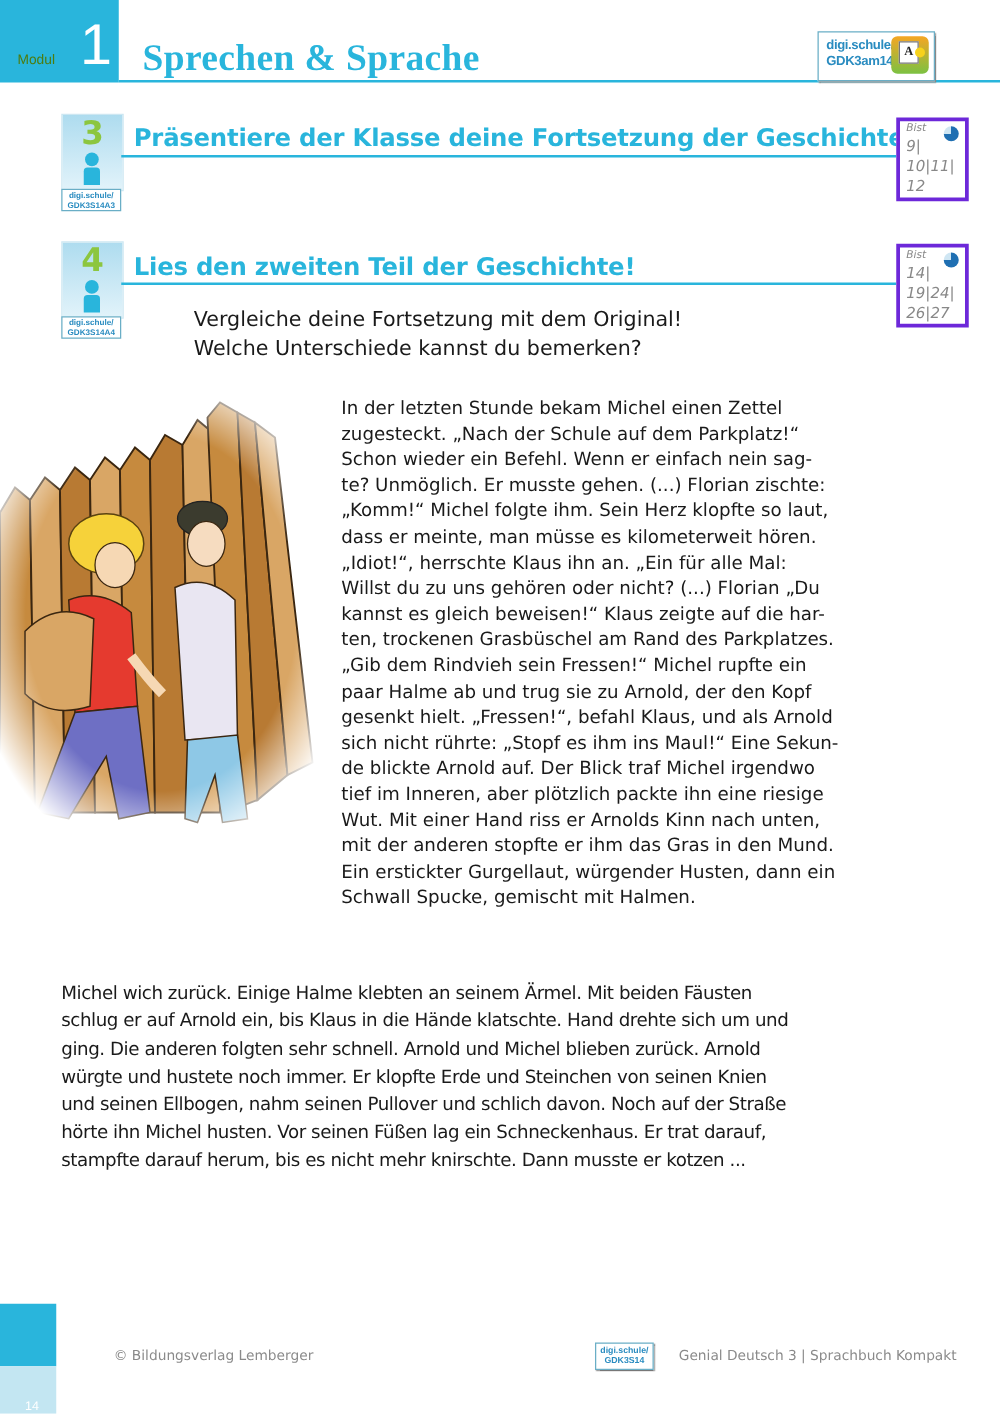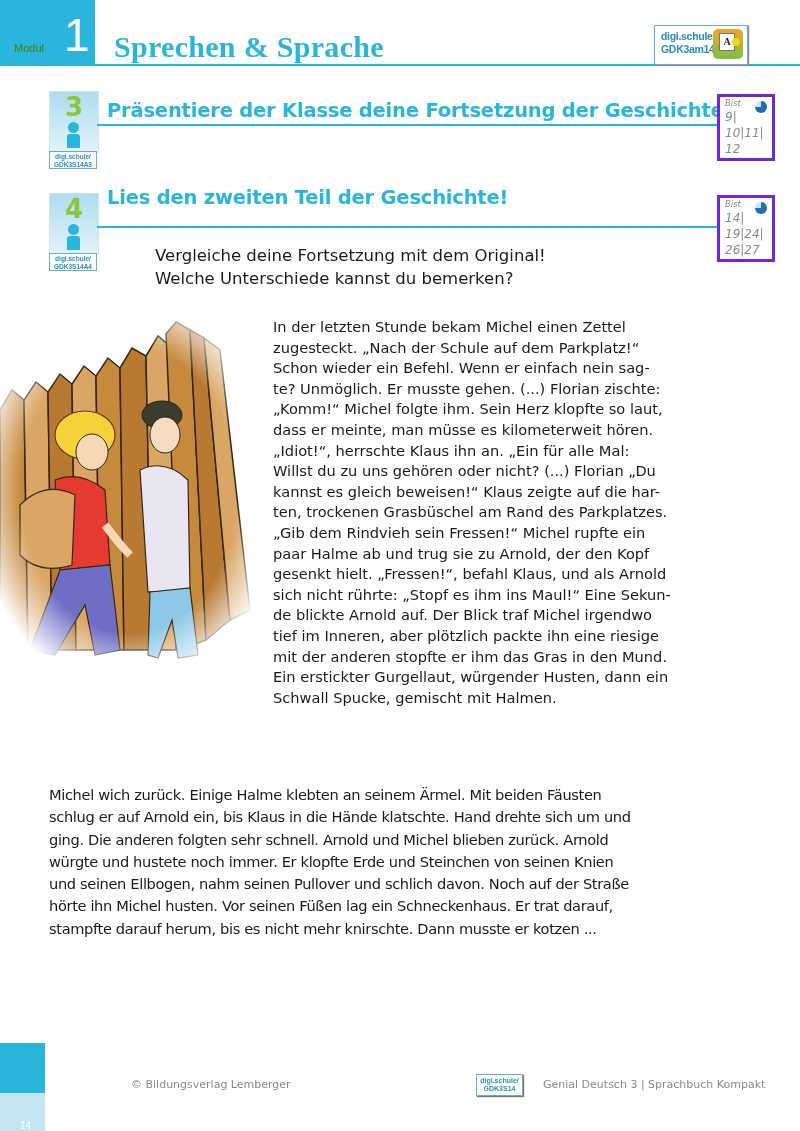--- a/index.html
+++ b/index.html
@@ -41,21 +41,21 @@
     .story2 { font-size:14.6px; line-height:22.3px; color:#1a1a1a; font-family:"DejaVu Sans", sans-serif; letter-spacing:-0.35px; }
     .story2 .ln { display:block; white-space:nowrap; }
 
     
     .illus { left:0; top:320px; width:258px; height:340px; }
 
     
     .page-tab { left:0; top:1043px; width:45px; height:50px; background:#29b5dc; }
     .page-tab-lower { left:0; top:1093px; width:45px; height:38px; background:#c3e6f2; }
     .page-num { left:20px; top:1120px; font-size:10px; color:#fff; font-family:"Liberation Sans", sans-serif; }
-    .footer-copy { left:91px; top:1078px; font-size:11px; color:#8a8a8a; font-family:"DejaVu Sans", sans-serif;margin-left:40px; }
+    .footer-copy { left:91px; top:1078px; font-size:11px; color:#8a8a8a; font-family:"DejaVu Sans", sans-serif; }
     .footer-badge { left:476px; top:1074px; width:47px; height:22px; border:1px solid #6aaec6; background:#fff; box-shadow:1px 1px 1px #777; font-size:7px; line-height:8px; text-align:center; color:#2a8cc0; font-weight:bold; font-family:"Liberation Sans", sans-serif; padding-top:2px; box-sizing:border-box; }
     .footer-book { left:543px; top:1078px; font-size:11px; color:#8a8a8a; font-family:"DejaVu Sans", sans-serif; }
   </style>
 </head>
 <body>
 
 <div class="abs modul-tab"></div>
 <div class="abs modul-label">Modul</div>
 <div class="abs modul-num">1</div>
 <div class="abs header-title">Sprechen &amp; Sprache</div>
@@ -93,21 +93,21 @@
 
 <div class="abs task-icon" style="left:49px; top:193px;">
   <div class="task-num">4</div>
   <div class="person-head"></div>
   <div class="person-body"></div>
 </div>
 <div class="abs task-code" style="left:49px; top:253px;">
   <div>digi.schule/</div>
   <div>GDK3S14A4</div>
 </div>
-<div class="abs task-title" style="left:107px; top:186px;">Lies den zweiten Teil der Geschichte!</div>
+<div class="abs task-title" style="left:107px; top:202px;">Lies den zweiten Teil der Geschichte!</div>
 <div class="abs task-rule" style="left:97px; top:226px; width:620px;"></div>
 <div class="abs bist-box" style="left:717px; top:195px; height:61px;">
   <div class="bist-label">Bist</div>
   <div class="pie"></div>
   <div class="bist-vals">14|
 19|24|
 26|27</div>
 </div>
 <div class="abs subtask" style="left:117px; top:244px;margin-left:38px;">
   <div>Vergleiche deine Fortsetzung mit dem Original!</div>
@@ -159,20 +159,21 @@
   <span class="ln">„Idiot!“, herrschte Klaus ihn an. „Ein für alle Mal:</span>
   <span class="ln">Willst du zu uns gehören oder nicht? (...) Florian „Du</span>
   <span class="ln">kannst es gleich beweisen!“ Klaus zeigte auf die har-</span>
   <span class="ln">ten, trockenen Grasbüschel am Rand des Parkplatzes.</span>
   <span class="ln">„Gib dem Rindvieh sein Fressen!“ Michel rupfte ein</span>
   <span class="ln">paar Halme ab und trug sie zu Arnold, der den Kopf</span>
   <span class="ln">gesenkt hielt. „Fressen!“, befahl Klaus, und als Arnold</span>
   <span class="ln">sich nicht rührte: „Stopf es ihm ins Maul!“ Eine Sekun-</span>
   <span class="ln">de blickte Arnold auf. Der Blick traf Michel irgendwo</span>
   <span class="ln">tief im Inneren, aber plötzlich packte ihn eine riesige</span>
+  <span class="ln">Wut. Mit einer Hand riss er Arnolds Kinn nach unten,</span>
   <span class="ln">mit der anderen stopfte er ihm das Gras in den Mund.</span>
   <span class="ln">Ein erstickter Gurgellaut, würgender Husten, dann ein</span>
   <span class="ln">Schwall Spucke, gemischt mit Halmen.</span>
 </div>
 
 <div class="abs story2" style="left:49px; top:784px;">
   <span class="ln">Michel wich zurück. Einige Halme klebten an seinem Ärmel. Mit beiden Fäusten</span>
   <span class="ln">schlug er auf Arnold ein, bis Klaus in die Hände klatschte. Hand drehte sich um und</span>
   <span class="ln">ging. Die anderen folgten sehr schnell. Arnold und Michel blieben zurück. Arnold</span>
   <span class="ln">würgte und hustete noch immer. Er klopfte Erde und Steinchen von seinen Knien</span>

